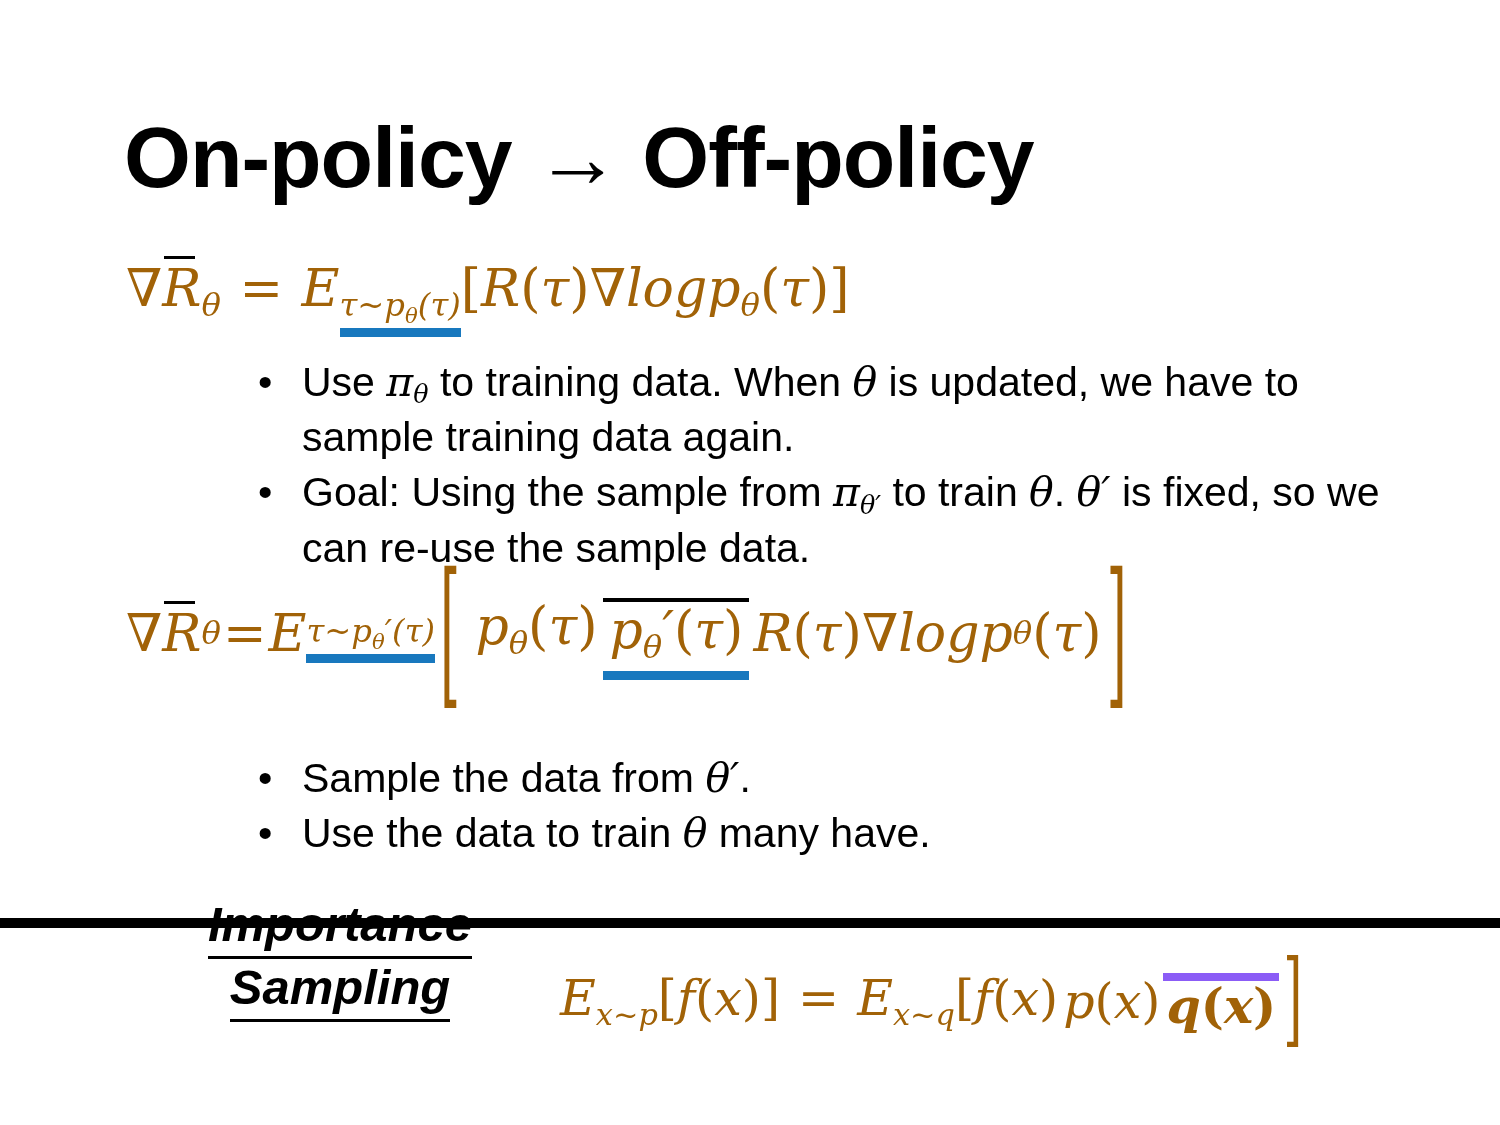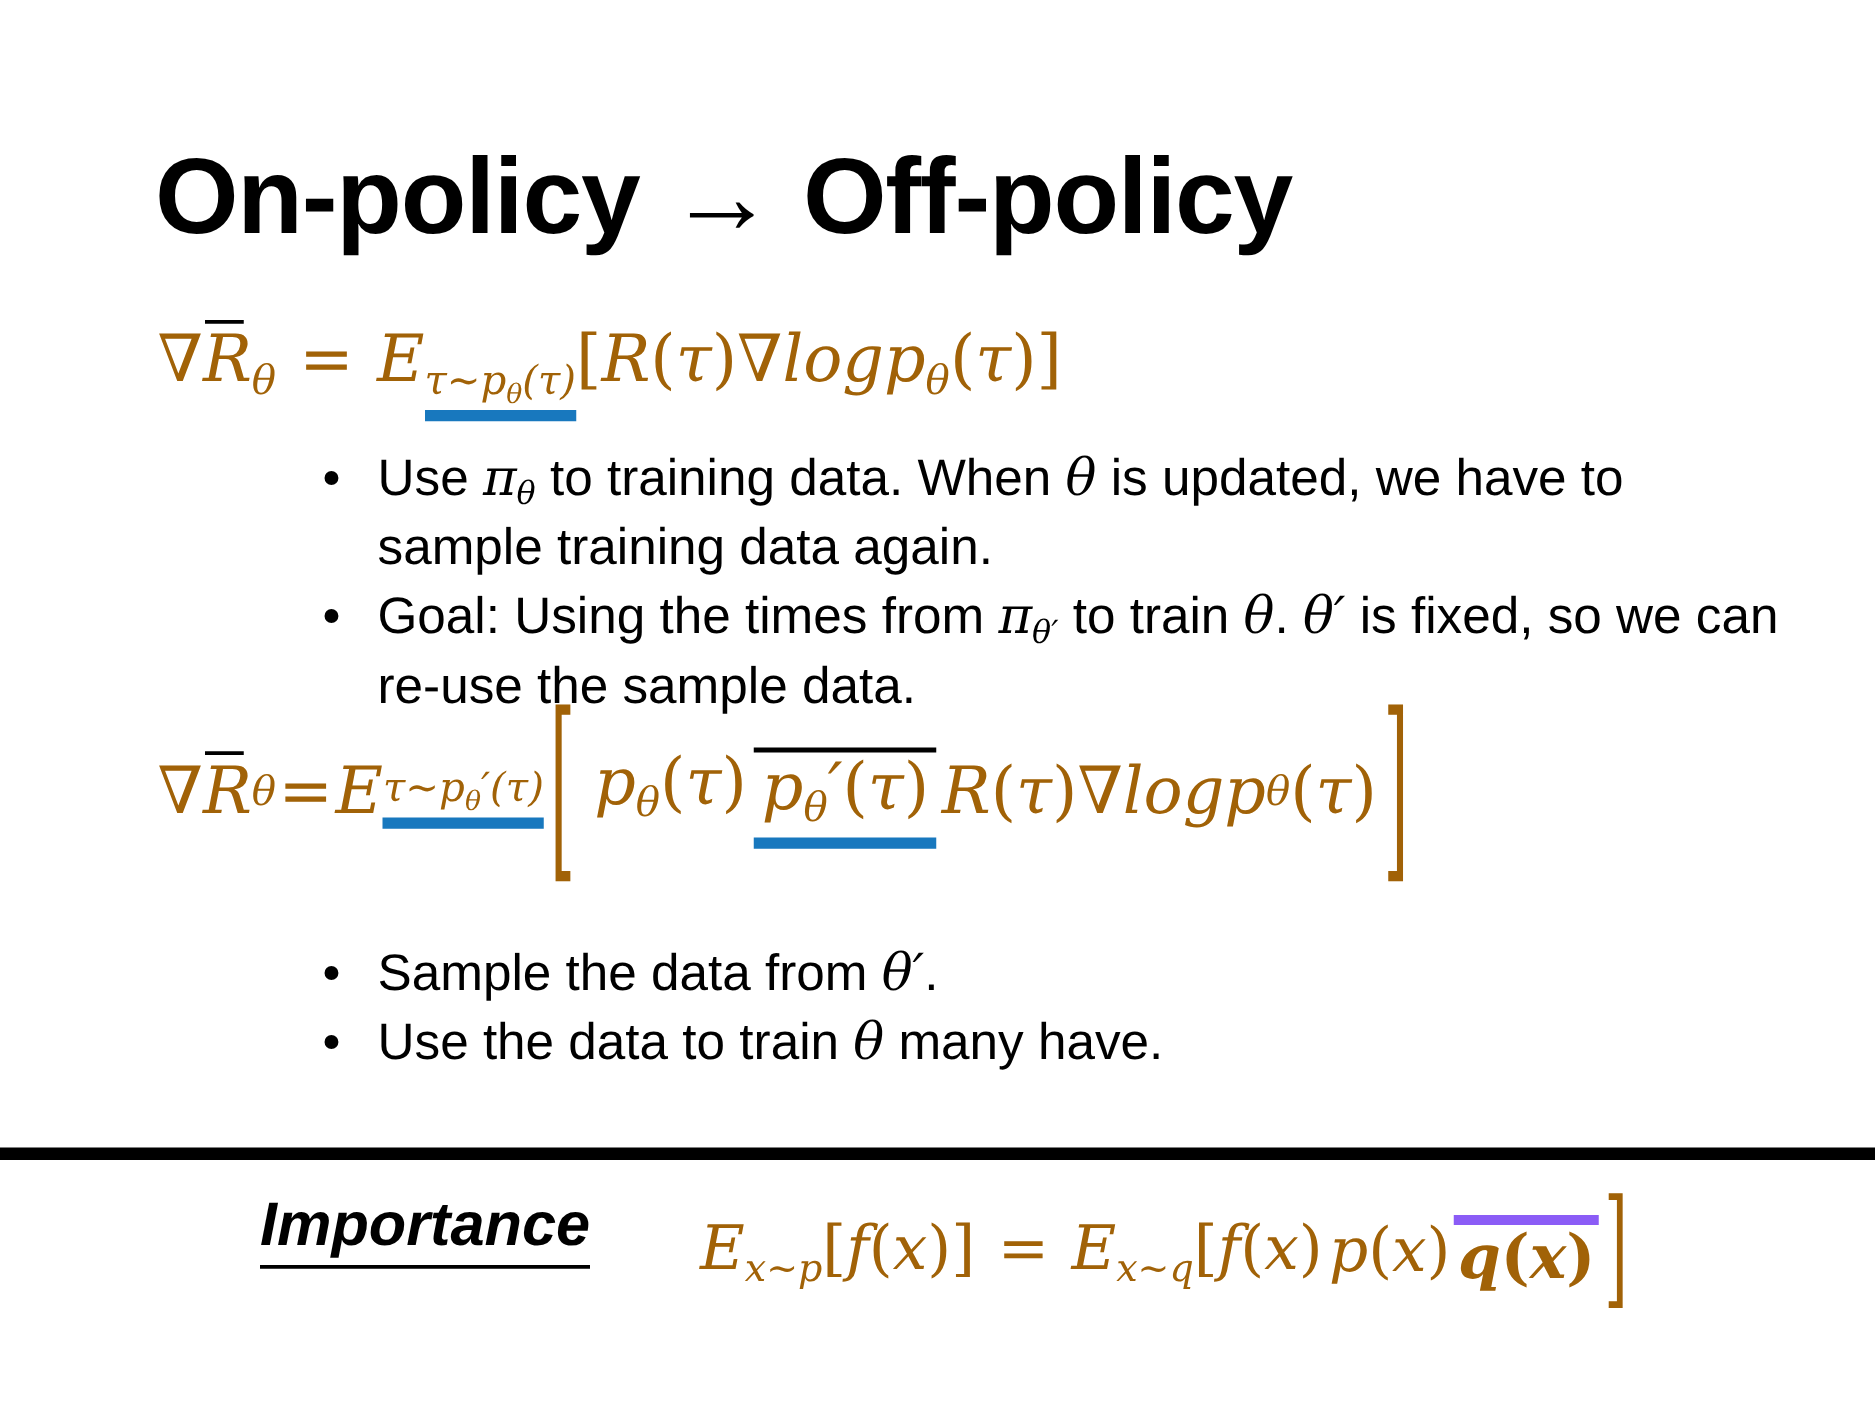--- a/index.html
+++ b/index.html
@@ -187,21 +187,21 @@
     top: 918px;
     width: 1500px;
     height: 10px;
     background: #000000;
   }
 
   
   #footer-label {
     position: absolute;
     left: 130px;
-    top: 952px;
+    top: 896px;
     width: 420px;
     text-align: center;
     font-family: "Liberation Sans", sans-serif;
     font-weight: bold;
     font-style: italic;
     font-size: 49px;
     line-height: 1.18;
     color: #000000;
   }
   #footer-label .uline {
@@ -233,21 +233,21 @@
 
   <div id="bullets-top" class="bullet-group">
 
     <div class="bullet-item">
       <span class="bullet-dot">•</span>
       <span class="bullet-text"><span>Use </span><span class="mi"><span>π</span><span class="sub">θ</span></span><span> to training data. When </span><span class="mi">θ</span><span> is updated, we have to sample training data again.</span></span>
     </div>
 
     <div class="bullet-item">
       <span class="bullet-dot">•</span>
-      <span class="bullet-text"><span>Goal: Using the times from </span><span class="mi"><span>π</span><span class="sub">θ′</span></span><span> to train </span><span class="mi">θ</span><span>. </span><span class="mi">θ′</span><span> is fixed, so we can re-use the sample data.</span></span>
+      <span class="bullet-text"><span>Goal: Using the sample from </span><span class="mi"><span>π</span><span class="sub">θ′</span></span><span> to train </span><span class="mi">θ</span><span>. </span><span class="mi">θ′</span><span> is fixed, so we can re-use the sample data.</span></span>
     </div>
   </div>
 
   <div id="eq2" class="math">
     <span>∇</span>
       <span class="overbar"><span>R</span></span>
       <span class="sub">θ</span>
     <span class="op">=</span>
     <span>E</span>
       <span class="sub blue-ul"><span>τ</span><span>~</span><span>p</span><span class="subsub">θ</span><span class="prime">′</span><span>(</span><span>τ</span><span>)</span></span>
@@ -280,20 +280,21 @@
     <div class="bullet-item">
       <span class="bullet-dot">•</span>
       <span class="bullet-text"><span>Use the data to train </span><span class="mi">θ</span><span> many have.</span></span>
     </div>
   </div>
 
   <div id="divider"></div>
 
   <div id="footer-label">
     <div><span class="uline">Importance</span></div>
+    <div><span class="uline">Sampling</span></div>
   </div>
 
   <div id="footer-eq" class="math">
     <span>E</span><span class="sub"><span>x</span><span>~</span><span>p</span></span><span class="mathrm">[</span><span>f</span><span class="mathrm">(</span><span>x</span><span class="mathrm">)</span><span class="mathrm">]</span><span class="sp"></span><span class="op">=</span><span class="sp"></span><span>E</span><span class="sub"><span>x</span><span>~</span><span>q</span></span><span class="mathrm">[</span><span>f</span><span class="mathrm">(</span><span>x</span><span class="mathrm">)</span><span class="frac-sm">
         <span class="num"><span>p</span><span class="mathrm">(</span><span>x</span><span class="mathrm">)</span></span>
         <span class="den"><span>q</span><span class="mathrm">(</span><span>x</span><span class="mathrm">)</span></span>
       </span><span class="mathrm medbr">]</span>
   </div>
 
 </div>

